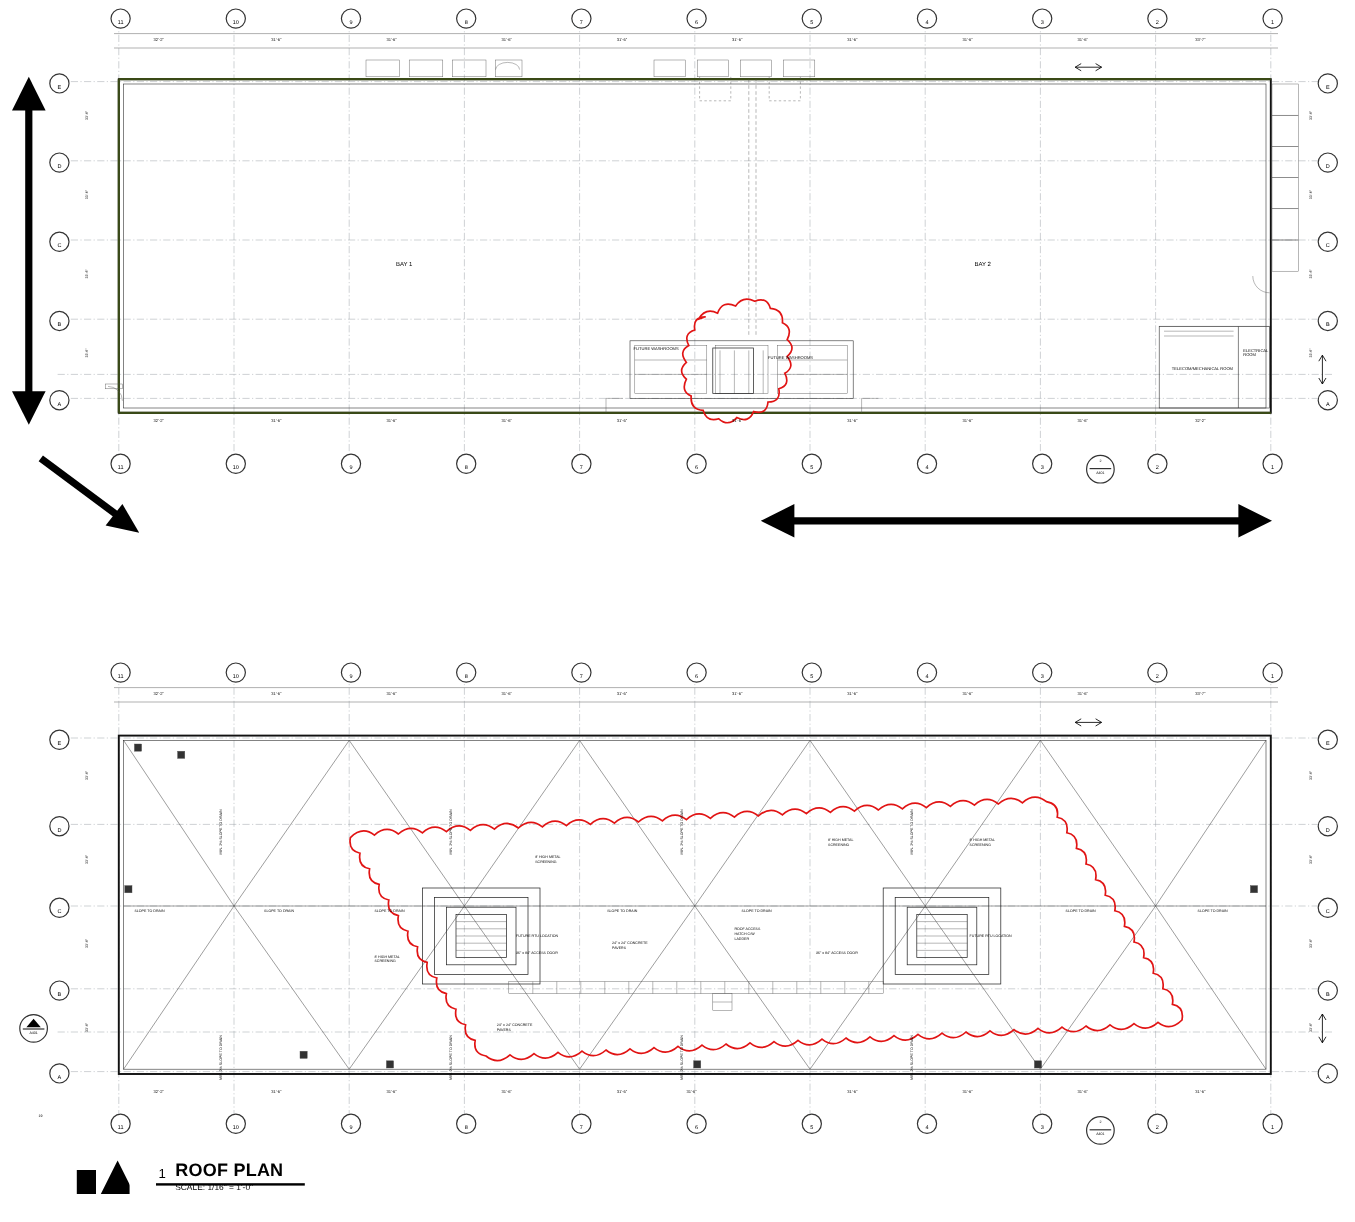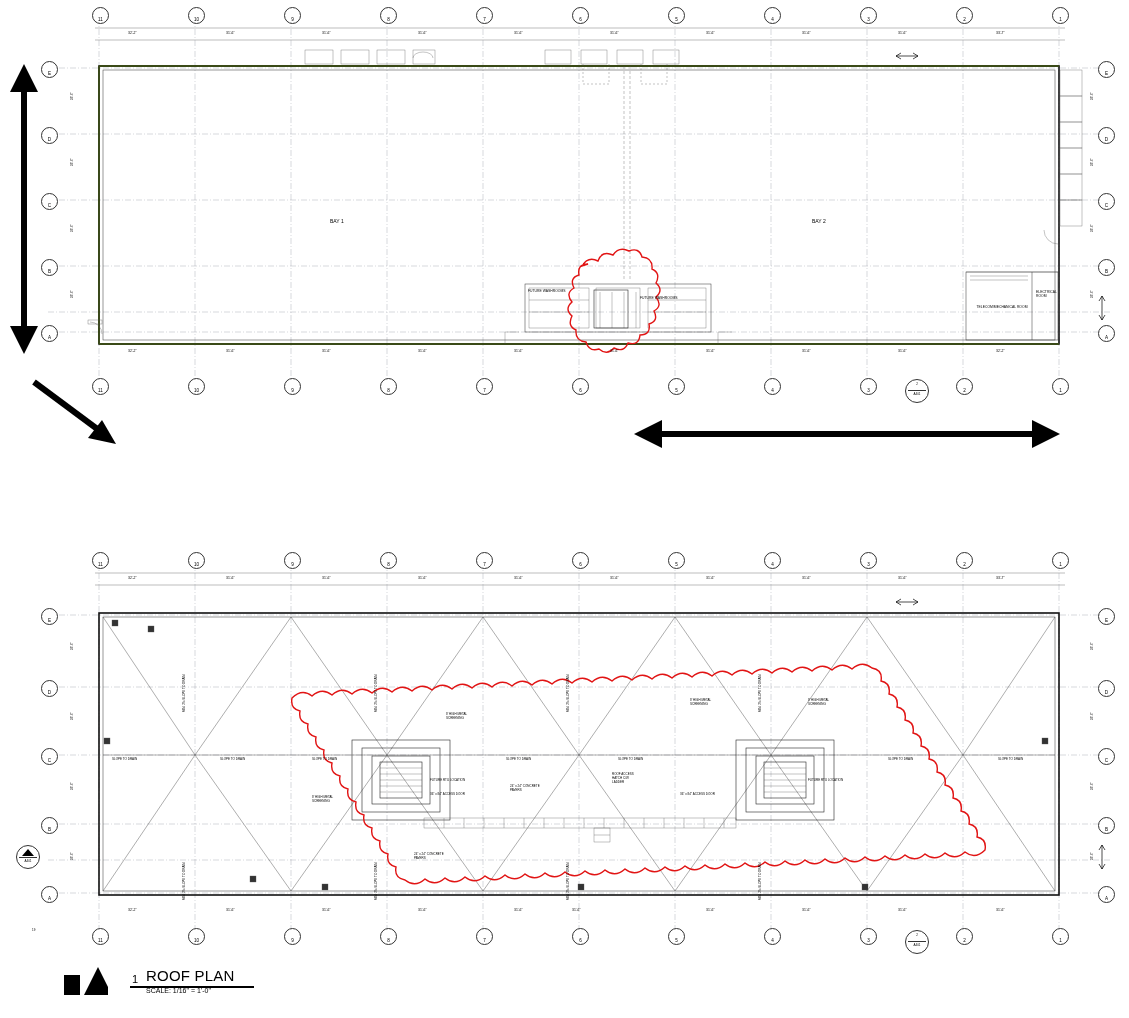--- a/index.html
+++ b/index.html
@@ -23,21 +23,21 @@
   }
   svg.plan {
     position: absolute;
     left: 0; top: 0;
     width: 1129px;
     height: 1018px;
   }
   .tiny { font-size: 3.4px; }
   .micro { font-size: 3px; }
   .bubble-txt { font-size: 4.6px; }
-  .title-main { font-size: 15px; font-weight: normal; letter-spacing: .2px; }
+  .title-main { font-size: 15px; font-weight: bold; letter-spacing: .2px; }
   .title-sub { font-size: 7px; }
   .bay-txt { font-size: 5px; }
   .room-txt { font-size: 3.4px; }
   .gridline { stroke: #9aa0a6; stroke-width: .4; stroke-dasharray: 6 2 1 2; }
   .wall { stroke: #111; stroke-width: 1.6; fill: none; }
   .thinline { stroke: #333; stroke-width: .5; fill: none; }
   .hairline { stroke: #555; stroke-width: .35; fill: none; }
   .dimline { stroke: #444; stroke-width: .35; }
   .redcloud { stroke: #e11414; stroke-width: 1.4; fill: none; }
   .slope { stroke: #333; stroke-width: .4; fill: none; }

